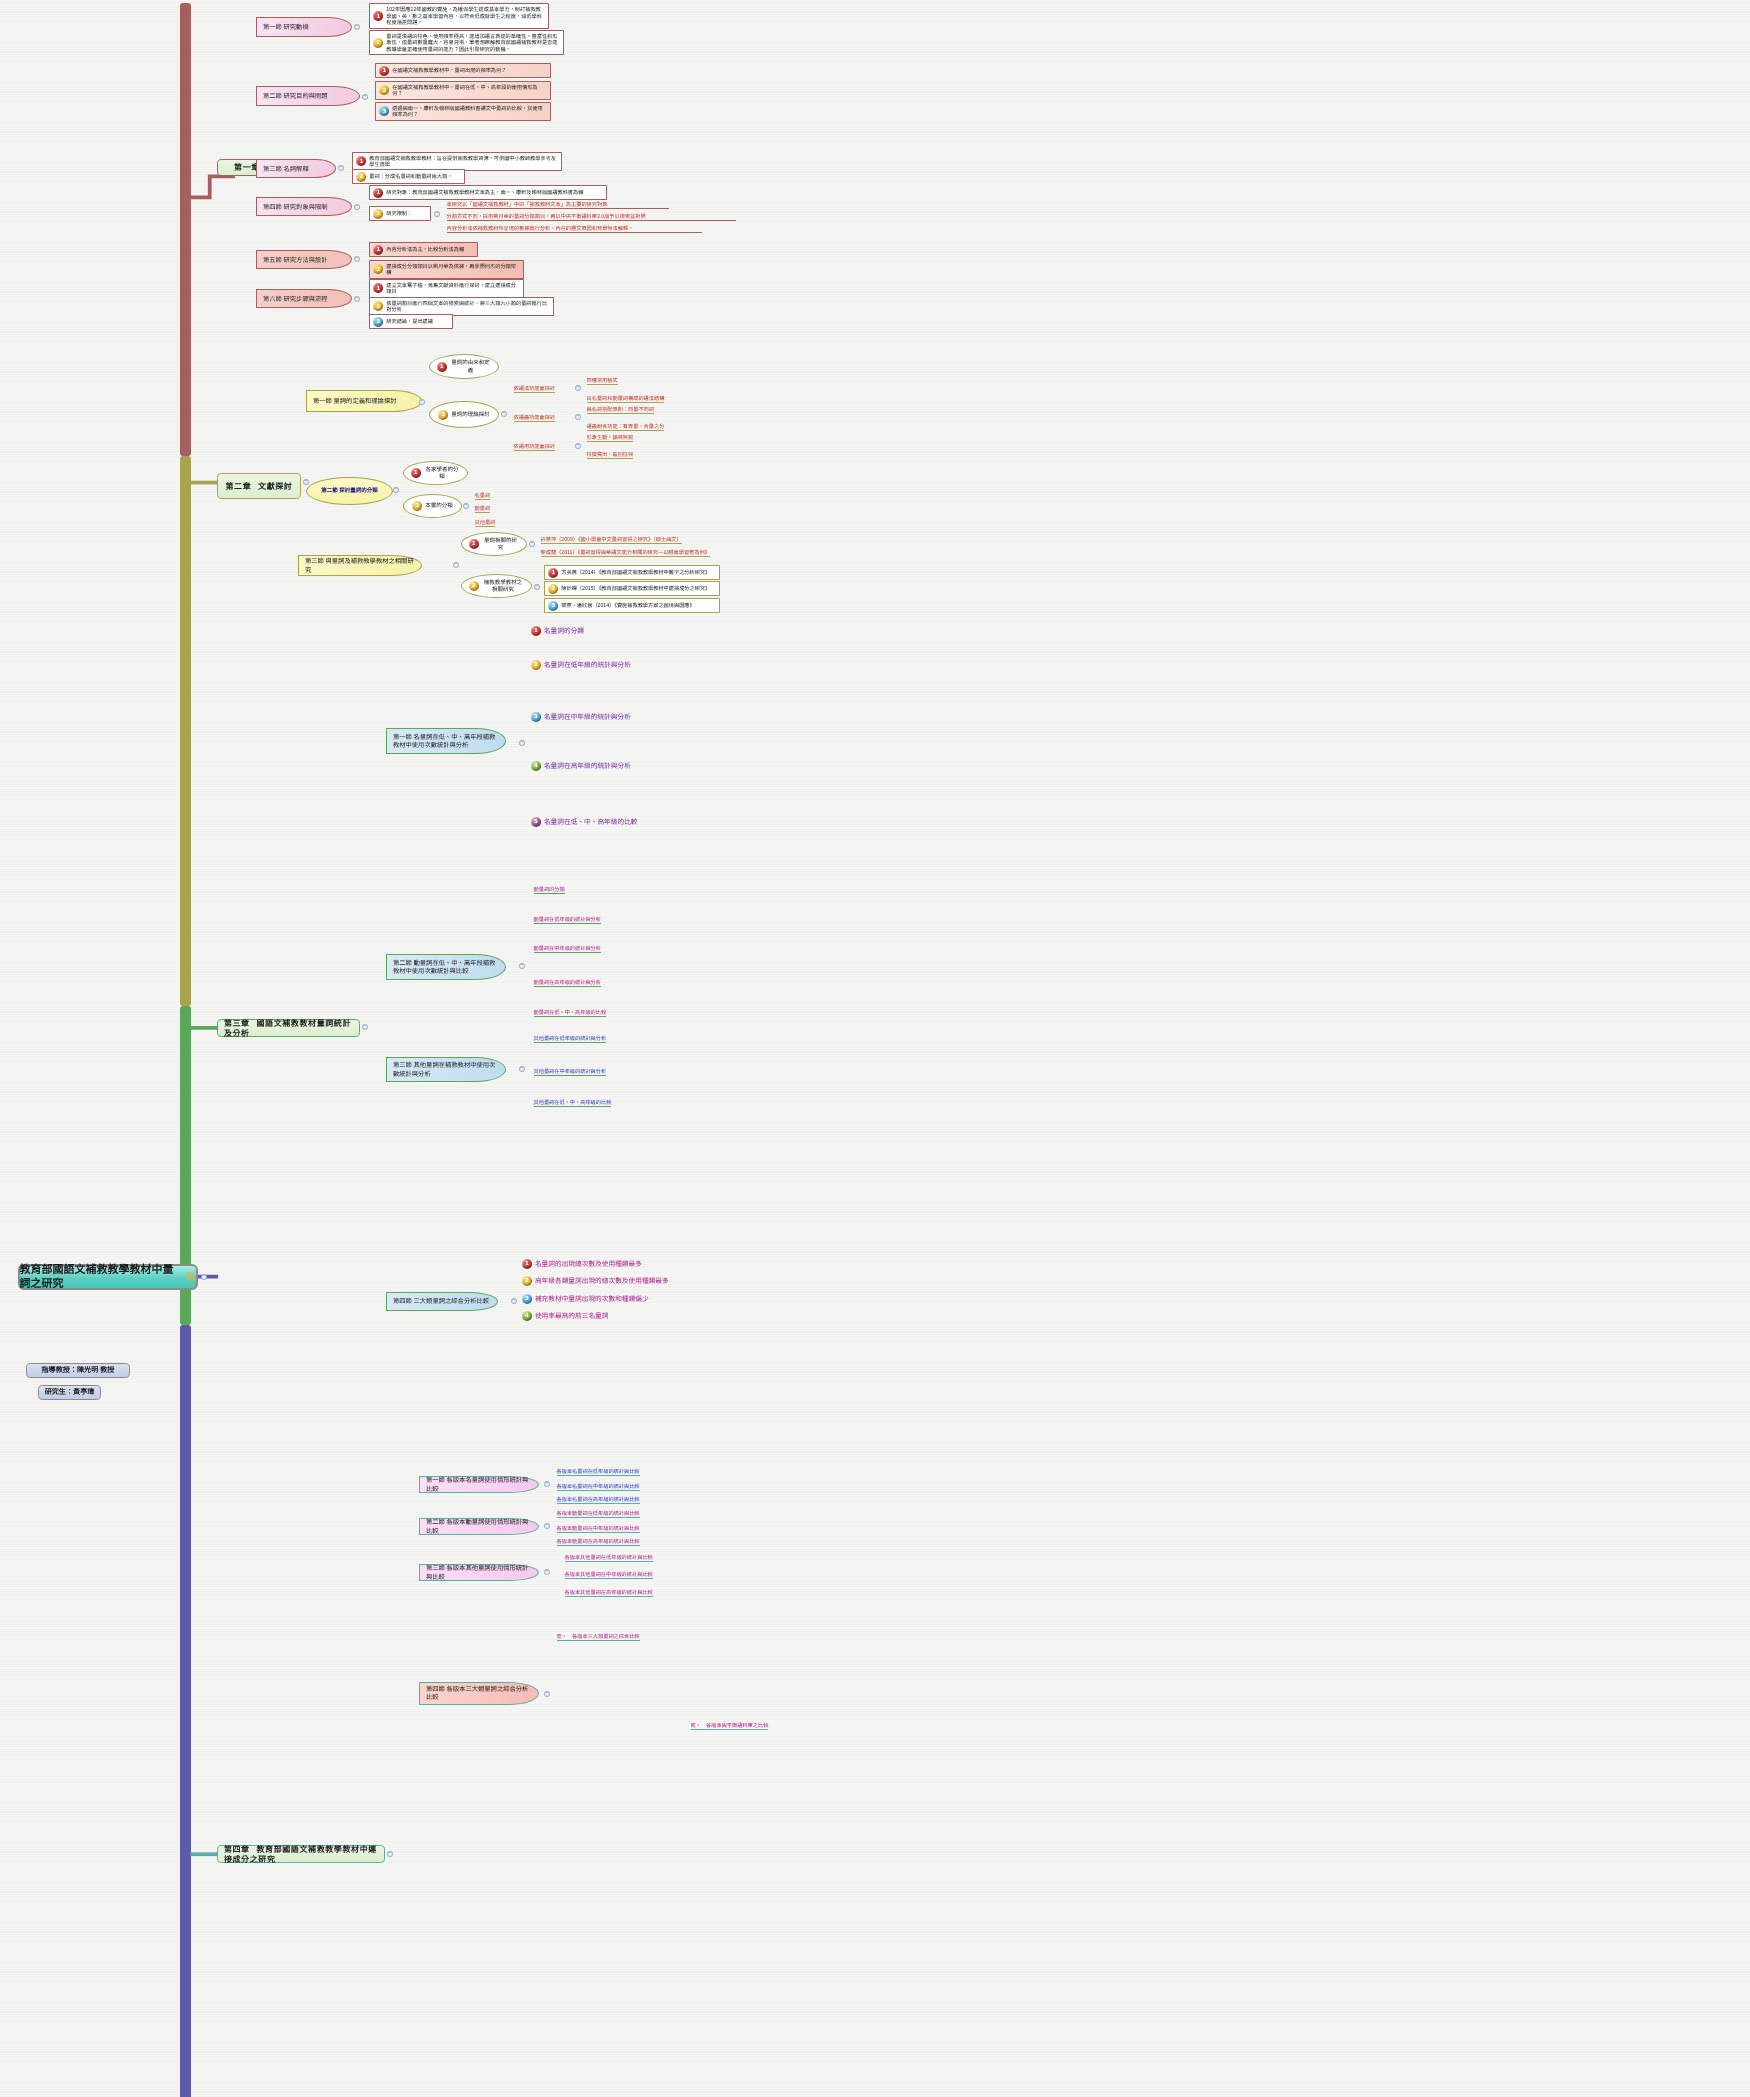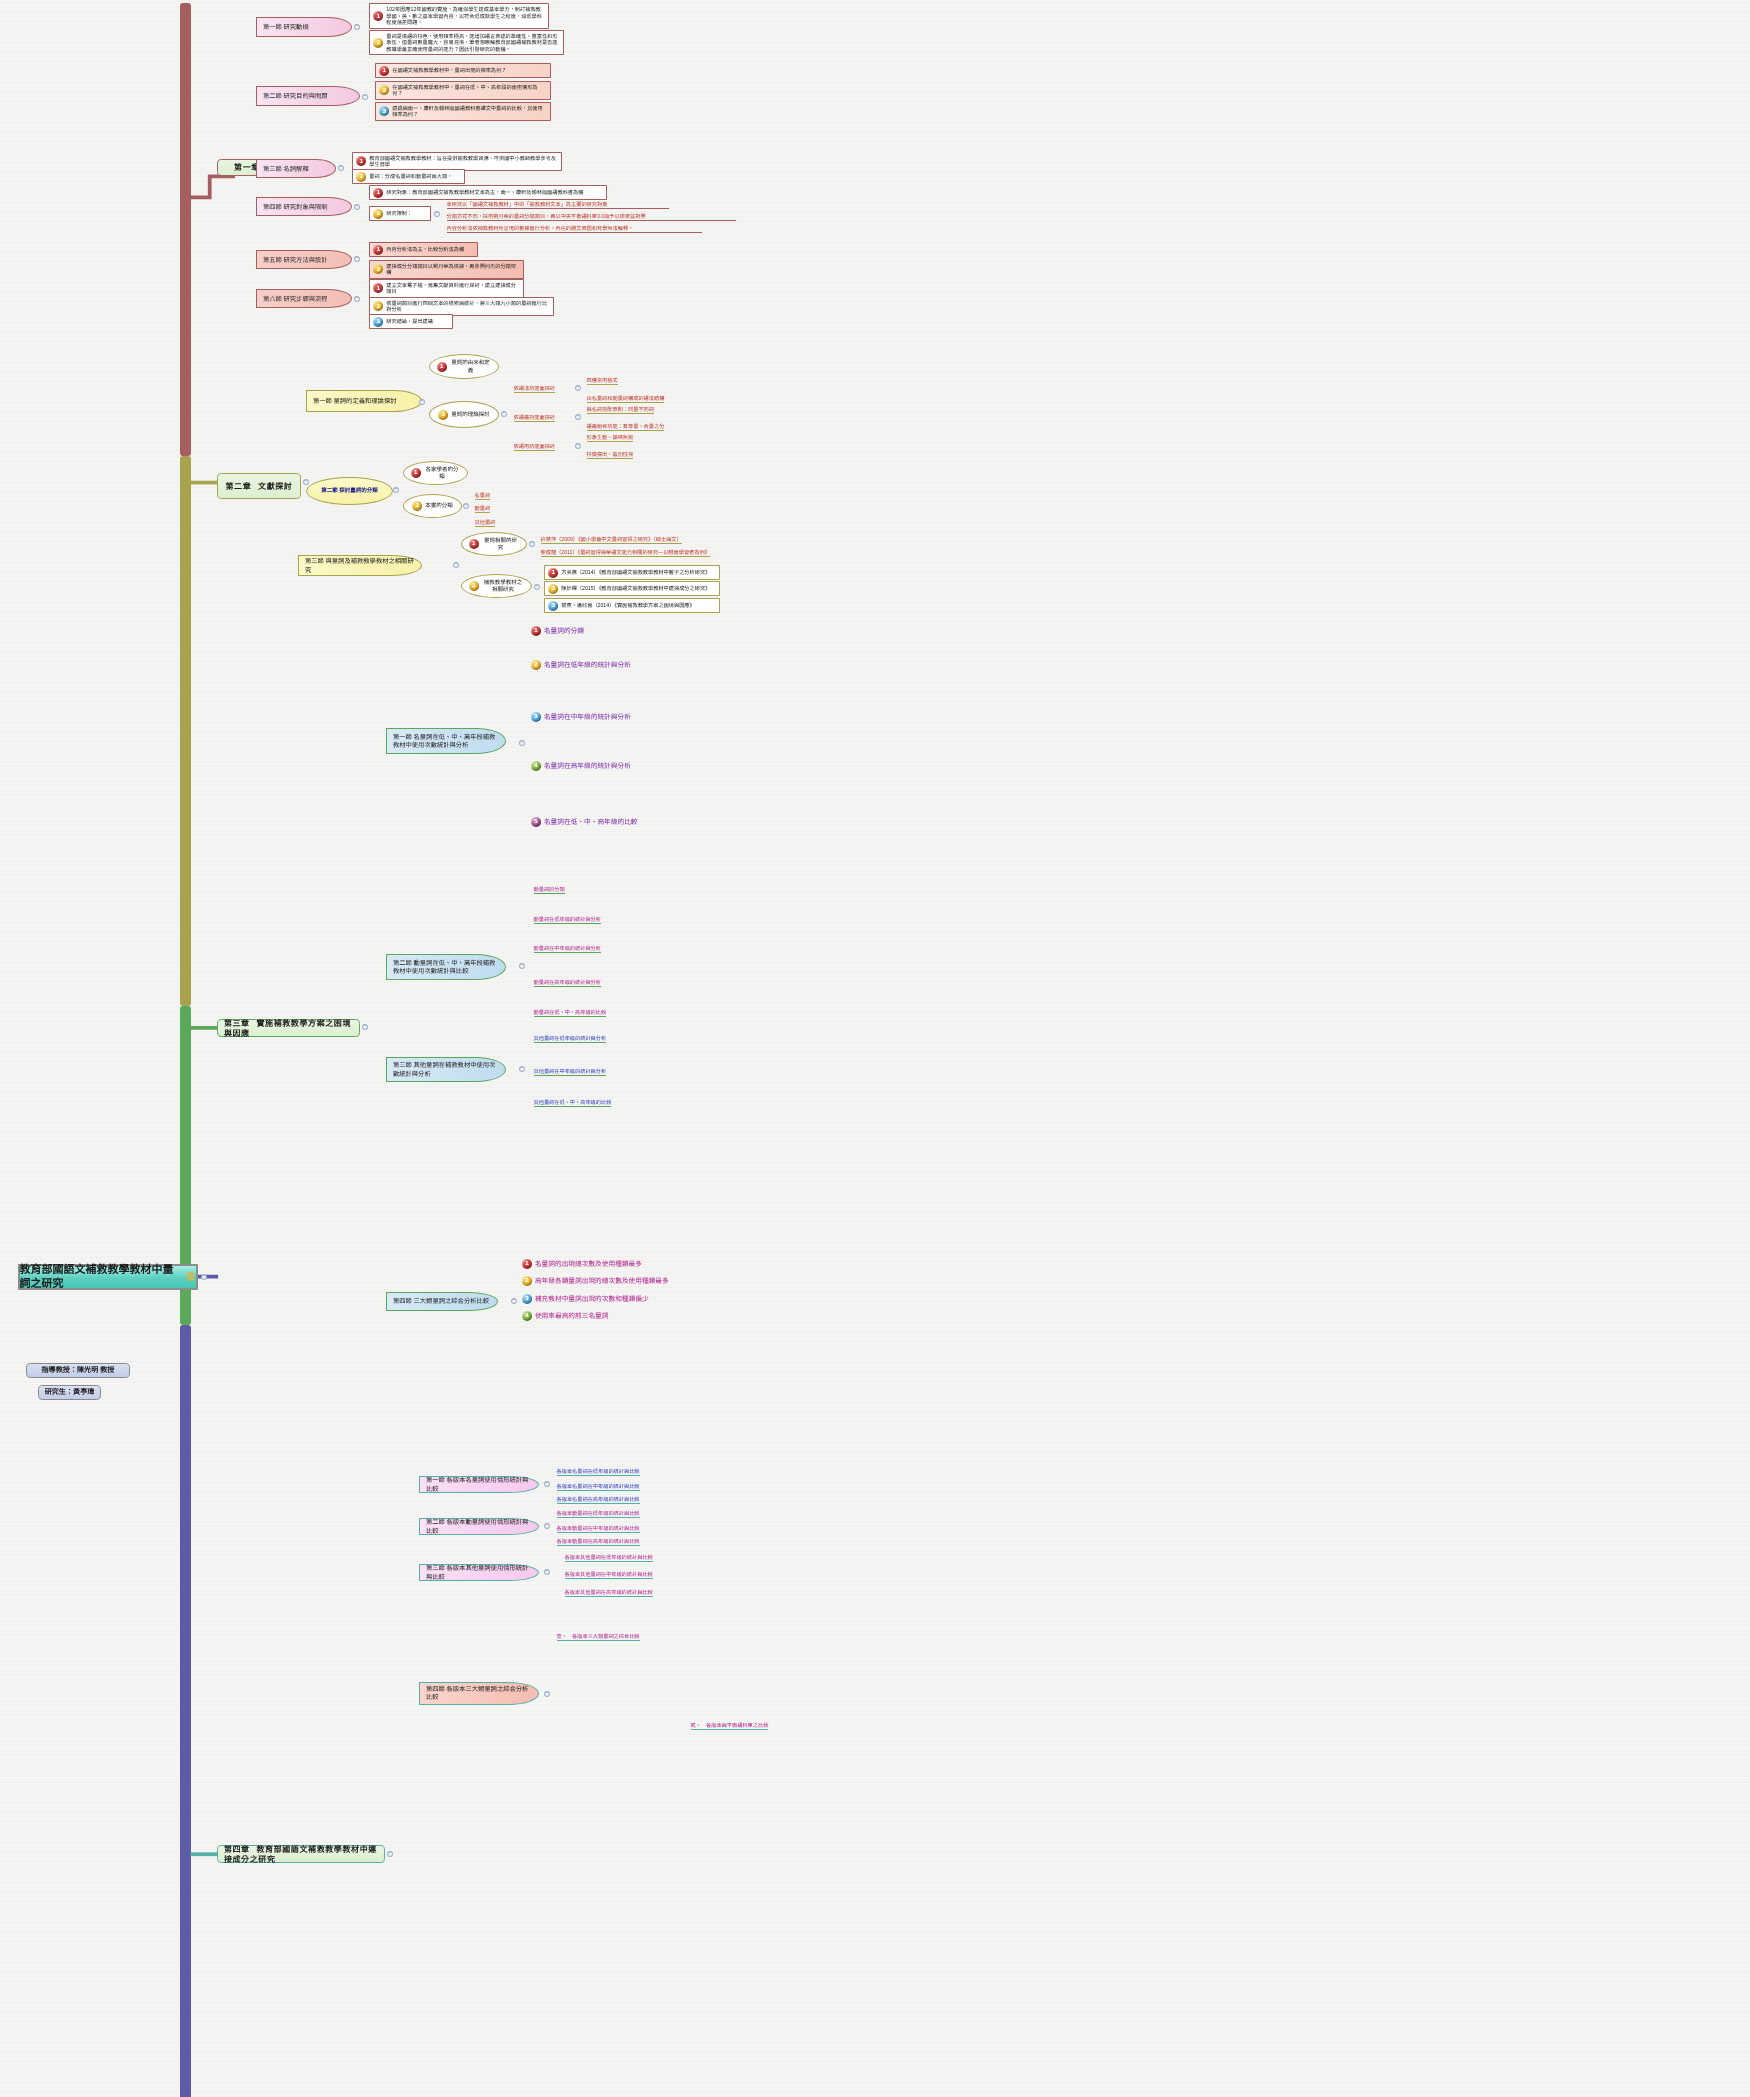--- a/index.html
+++ b/index.html
@@ -34,21 +34,21 @@
     align-items: center;
     line-height: 1.28;
     white-space: pre-wrap;
   }
   .node .txt { display: block; }
 
   
   .root {
     left: 17.6px; top: 1264px;
     width: 180px; height: 26px;
-    border-radius: 1px;
+    border-radius: 6px;
     border: 2.1px solid #8c8c8c;
     background: linear-gradient(to bottom, #a8eee4, #5ccfc0 55%, #45c8b8);
     justify-content: center;
     font-size: 11px; font-weight: bold; color: #1c1c1c;
     font-family: "DejaVu Sans", "Liberation Sans", sans-serif;
   }
   .root .note-icon { margin-left: 3.4px; font-size: 8px; color: #e4b23a; }
 
   
   .authorbox {
@@ -384,21 +384,21 @@
   <div class="node boxleaf bx-c2" style="left:544px; top:581px; width:176px; min-height:13.4px;">
     <span class="badge b2">2</span>
     <span class="txt">陳妙蟬（2015）《教育部國語文補救教學教材中連接成分之研究》</span>
   </div>
   <div class="node boxleaf bx-c2" style="left:544px; top:598px; width:176px; min-height:13.4px;">
     <span class="badge b3">3</span>
     <span class="txt">筱燕、潘欣蓉（2014）《實施補救教學方案之困境與因應》</span>
   </div>
 
   <div class="node chapter c3" style="left:217px; top:1019px; width:143px; height:17.6px;">
-    <span class="txt">第三章  實施補救教學方案之困境與因應</span>
+    <span class="txt">第三章  國語文補救教材量詞統計及分析</span>
   </div>
   <div class="toggle" style="left:362px; top:1024px;"></div>
 
   <div class="node sec sec-c3" style="left:386px; top:728px; width:120px; height:26px;">
     <span class="txt">第一節 名量詞在低、中、高年段補救教材中使用次數統計與分析</span>
   </div>
   <div class="toggle" style="left:519px; top:740px;"></div>
 
   <div class="node" style="left:531px; top:625px; width:176px; height:11.7px;">
     <span class="badge b1">1</span>

